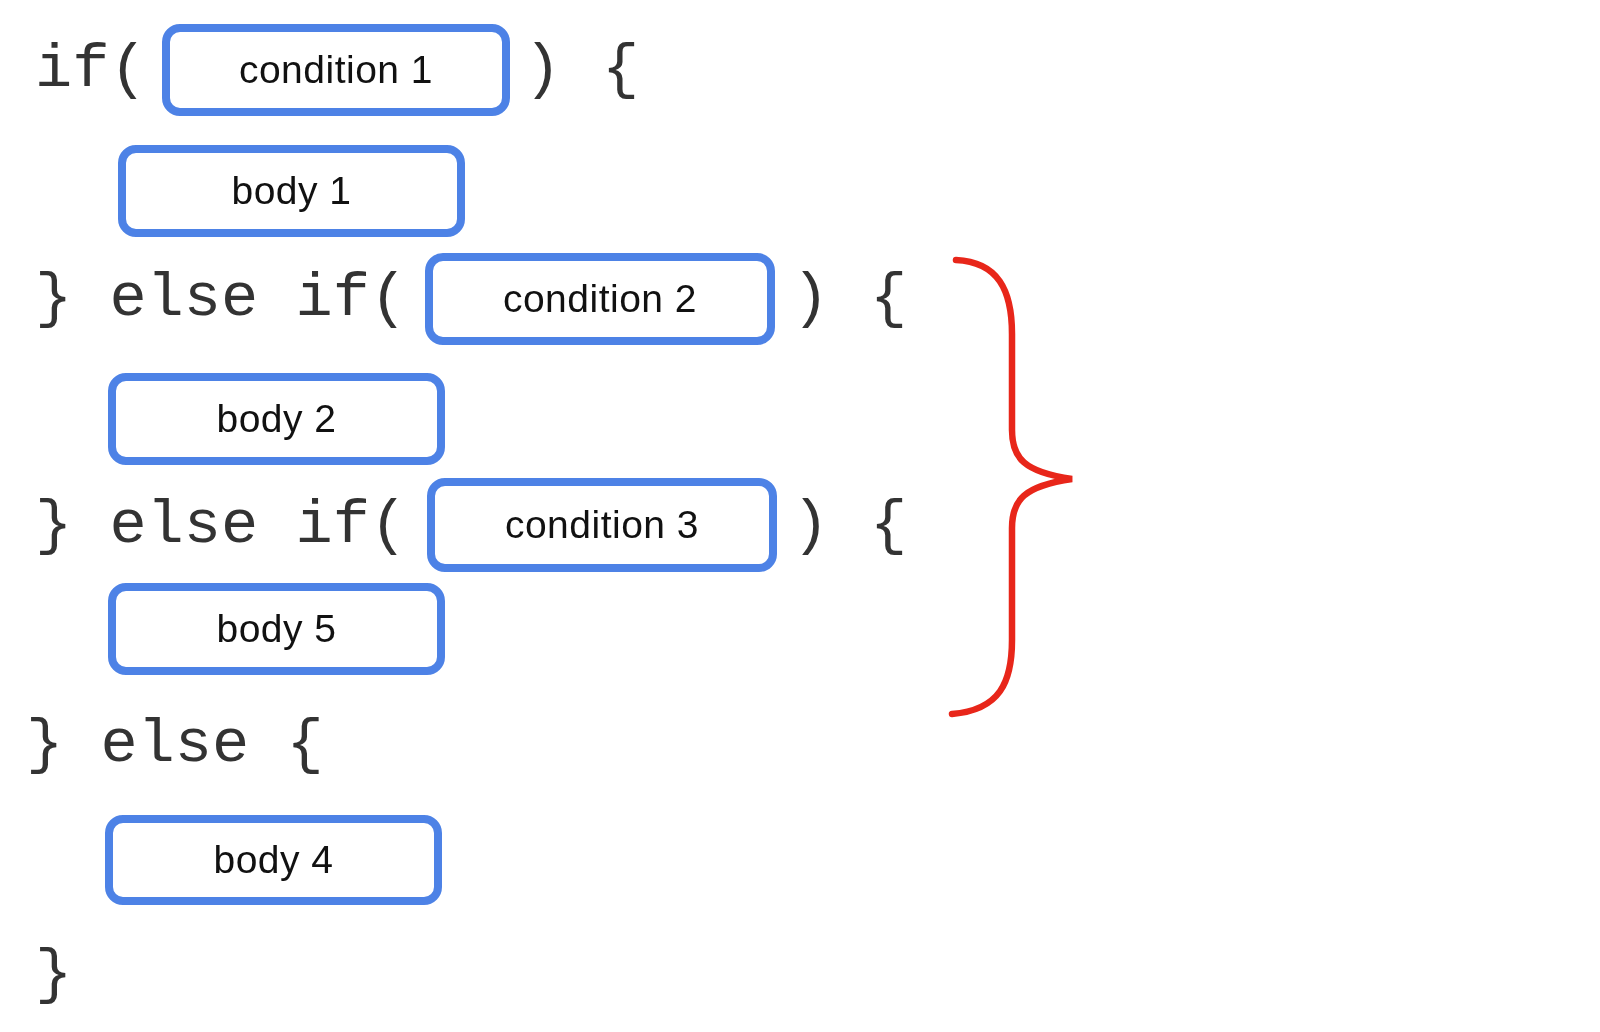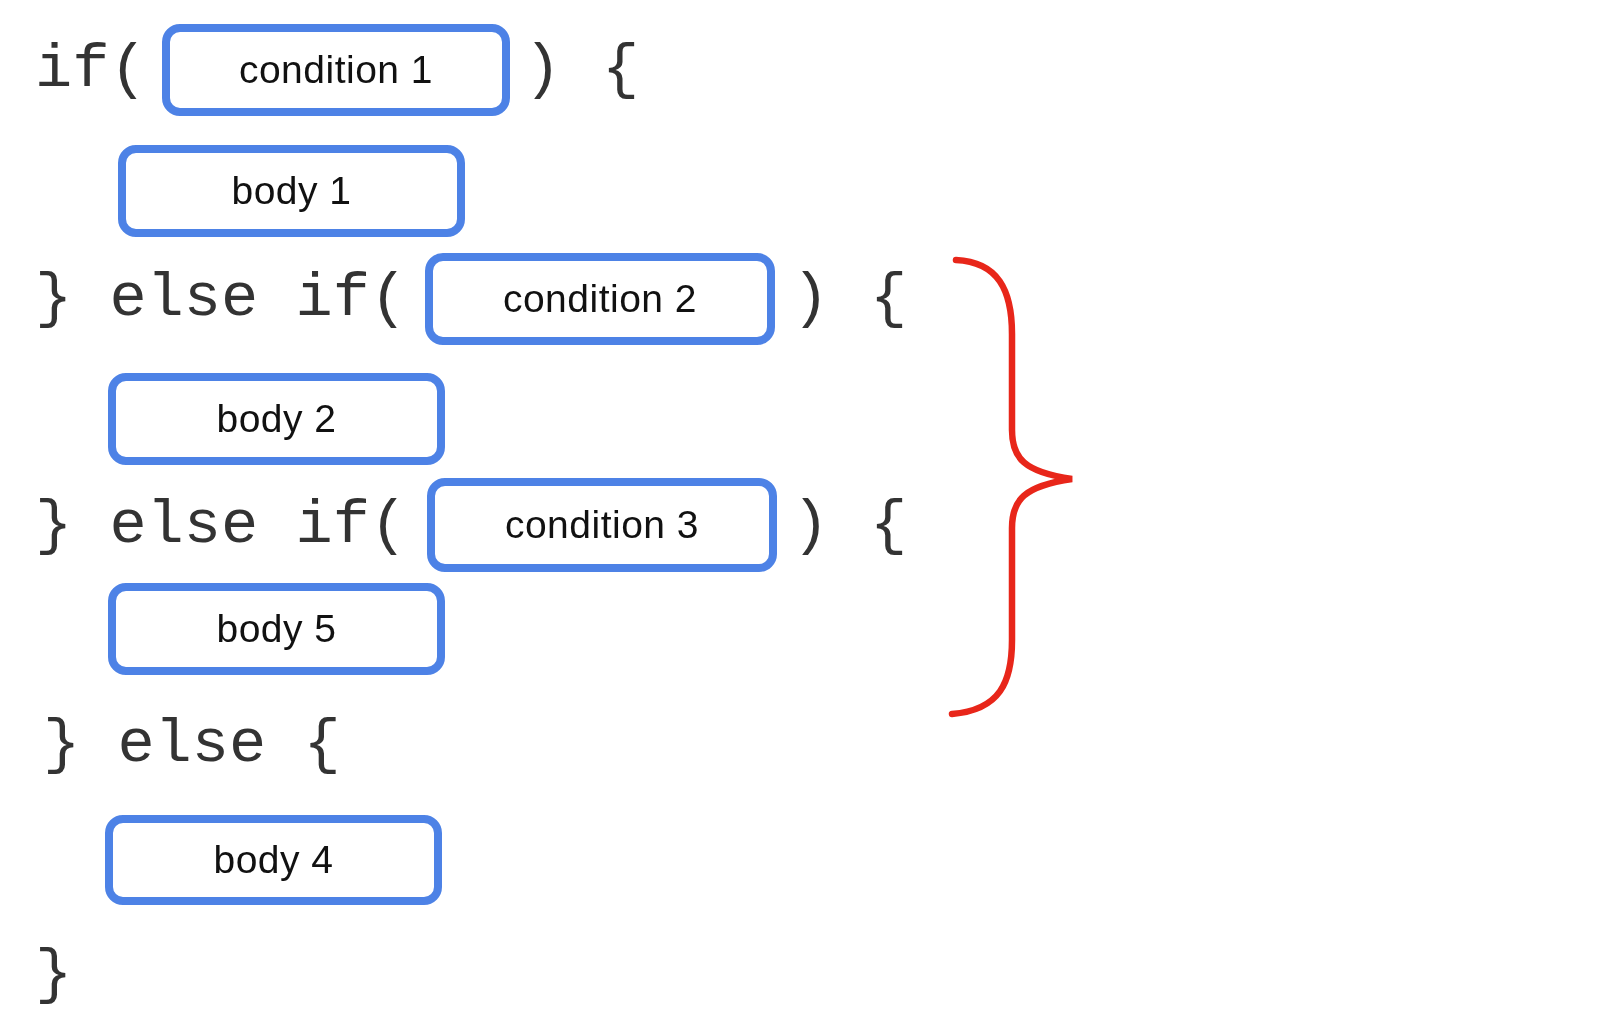--- a/index.html
+++ b/index.html
@@ -104,21 +104,21 @@
   <div class="pill box-cond3">
     <span class="label">condition 3</span>
   </div>
   <span class="code" style="left:792px; top:526px">)</span>
   <span class="code" style="left:870px; top:526px">{</span>
 
   <div class="pill box-body3">
     <span class="label">body 5</span>
   </div>
 
-  <span class="code" style="left:43px; top:745px">} else {</span>
+  <span class="code" style="left:26px; top:745px">} else {</span>
 
   <div class="pill box-body4">
     <span class="label">body 4</span>
   </div>
 
   <span class="code" style="left:35px; top:975px">}</span>
 
   <svg class="brace-svg" viewBox="0 0 1600 1032" aria-hidden="true">
     <path d="M 956 260
              C 998 262 1012 290 1012 334

